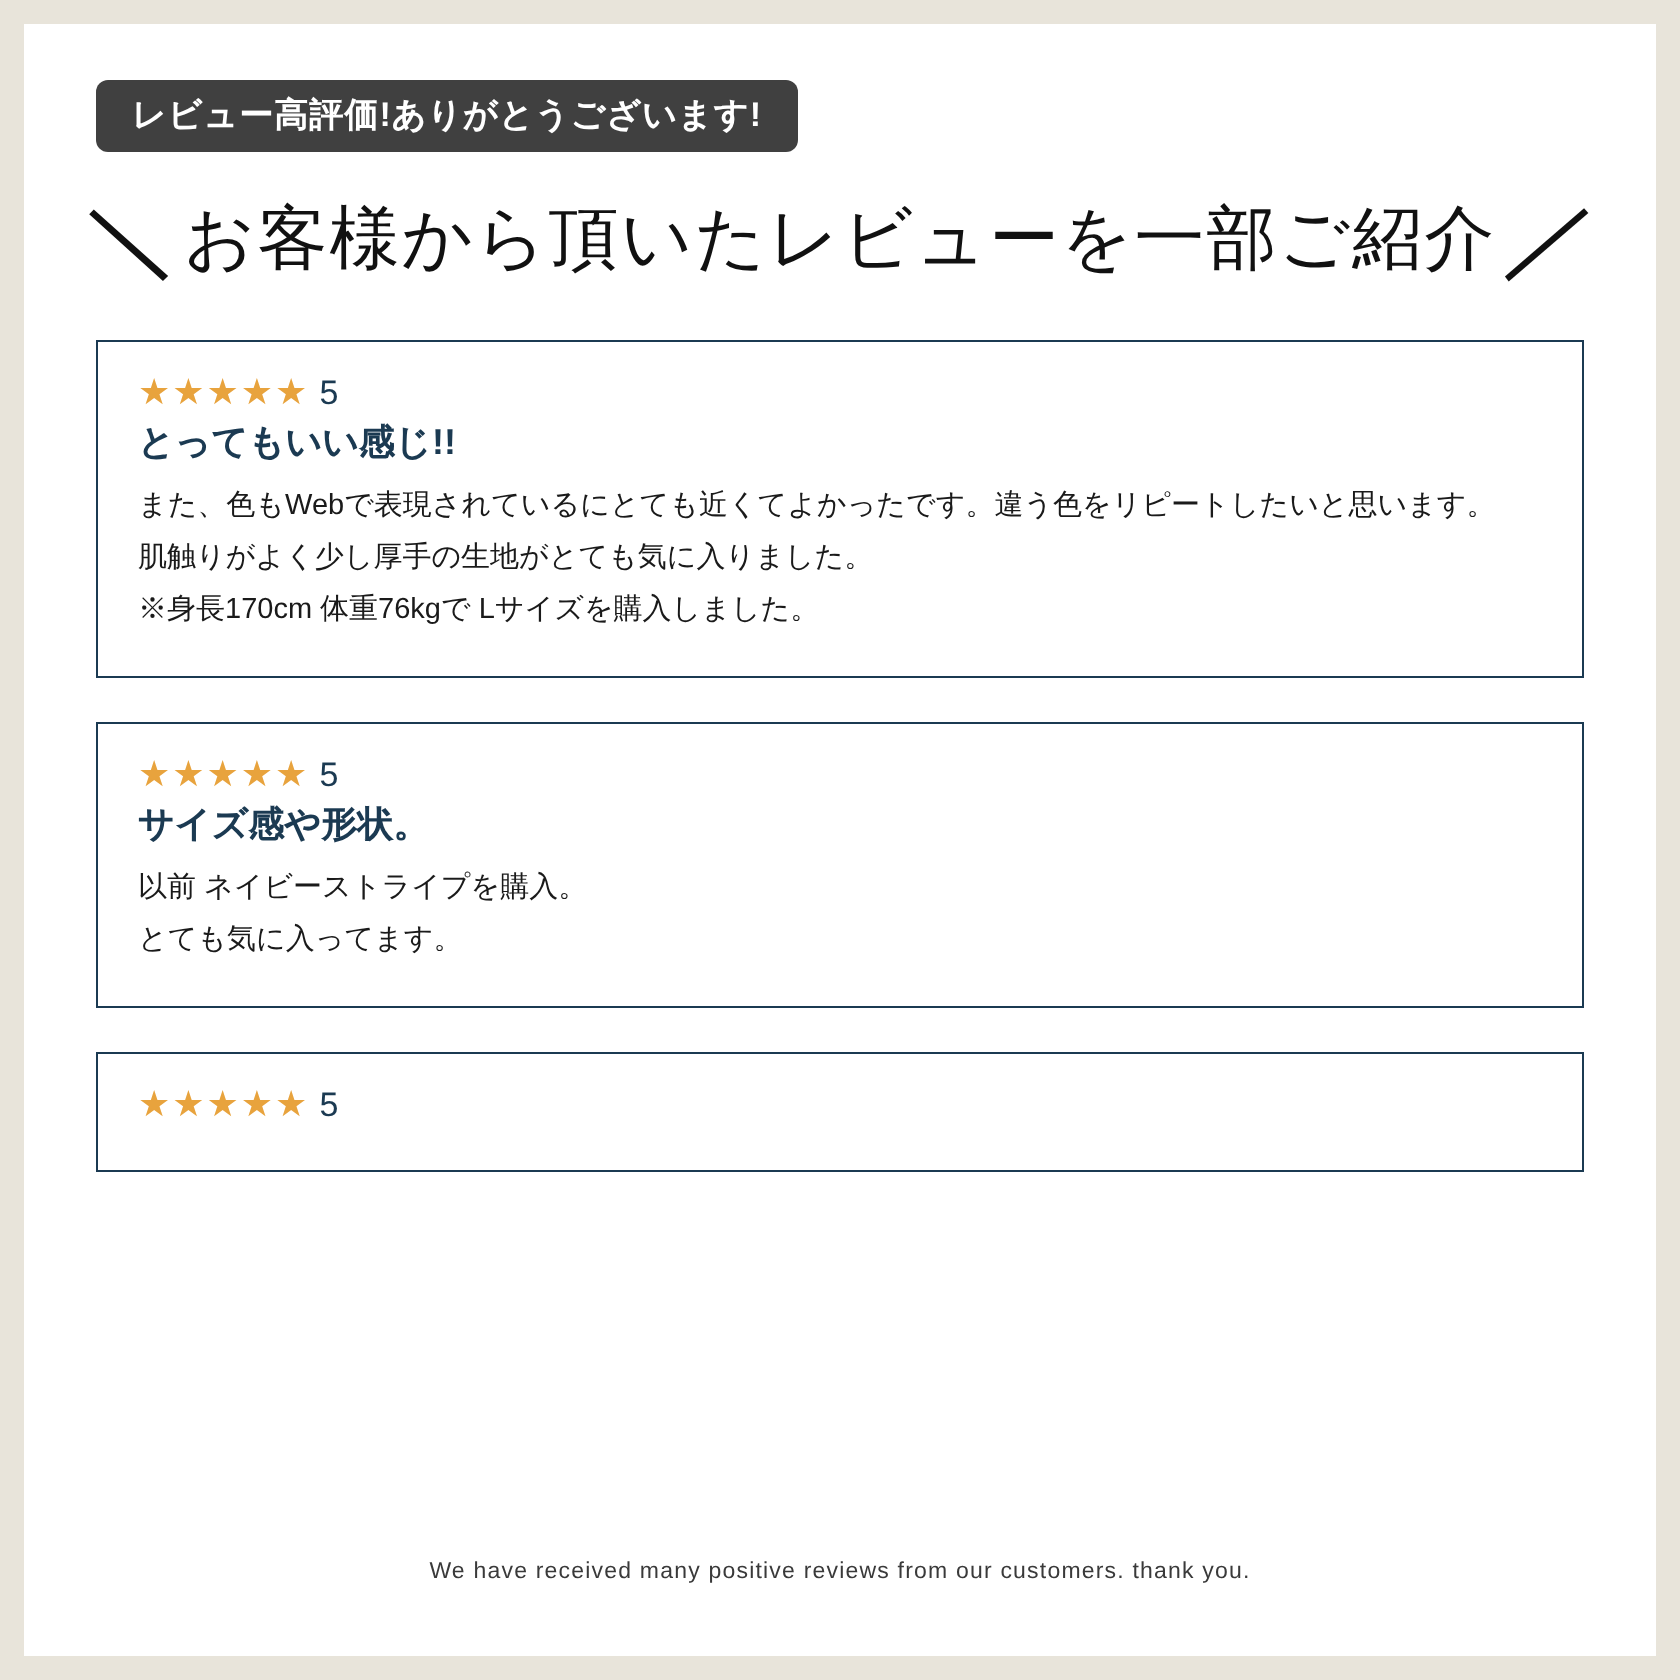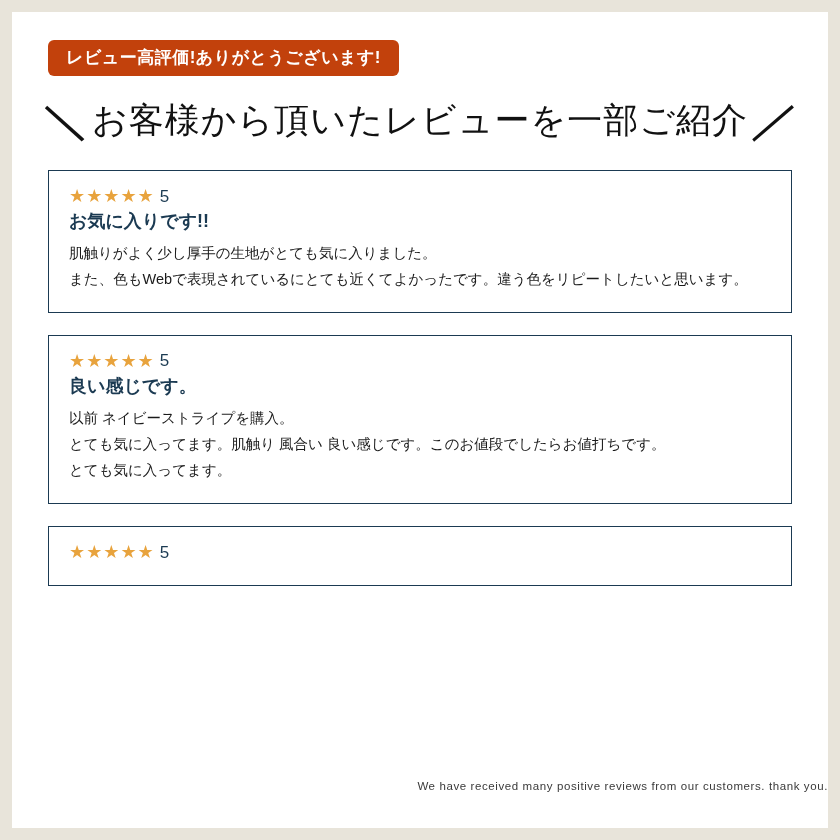--- a/index.html
+++ b/index.html
@@ -27,21 +27,21 @@
     left: 36px;
     top: 28px;
     width: 744px;
   }
   
   .badge-row {
     height: 44px;
   }
   .badge {
     display: inline-block;
-    background: #c2410c;
+    background: #404040;
     color: #ffffff;
     font-size: 17px;
     font-weight: bold;
     letter-spacing: 0.5px;
     padding: 9px 18px 10px 18px;
     border-radius: 6px;
     line-height: 1;
   }
   
   .heading {
@@ -111,21 +111,21 @@
     font-size: 14.5px;
     color: #1a1a1a;
     line-height: 1.6;
     white-space: nowrap;
   }
   .footer {
     position: absolute;
     left: 0;
     right: 0;
     bottom: 36px;
-    text-align: right;
+    text-align: center;
     font-size: 11.5px;
     color: #3a3a3a;
     letter-spacing: 0.6px;
   }
 </style>
 </head>
 <body>
 
 <div class="page">
   <div class="inner">
@@ -140,36 +140,36 @@
       <span class="slash right">／</span>
     </div>
 
     <div class="cards">
 
       <div class="card">
         <div class="stars-row">
           <span class="stars">★★★★★</span>
           <span class="score">5</span>
         </div>
-        <div class="card-title">お気に入りです!!</div>
+        <div class="card-title">とってもいい感じ!!</div>
         <div class="card-body">
+          <p>また、色もWebで表現されているにとても近くてよかったです。違う色をリピートしたいと思います。</p>
           <p>肌触りがよく少し厚手の生地がとても気に入りました。</p>
-          <p>また、色もWebで表現されているにとても近くてよかったです。違う色をリピートしたいと思います。</p>
+          <p>※身長170cm 体重76kgで Lサイズを購入しました。</p>
         </div>
       </div>
 
       <div class="card">
         <div class="stars-row">
           <span class="stars">★★★★★</span>
           <span class="score">5</span>
         </div>
-        <div class="card-title">良い感じです。</div>
+        <div class="card-title">サイズ感や形状。</div>
         <div class="card-body">
           <p>以前 ネイビーストライプを購入。</p>
-          <p>とても気に入ってます。肌触り 風合い 良い感じです。このお値段でしたらお値打ちです。</p>
           <p>とても気に入ってます。</p>
         </div>
       </div>
 
       <div class="card">
         <div class="stars-row">
           <span class="stars">★★★★★</span>
           <span class="score">5</span>
         </div>
       </div>

